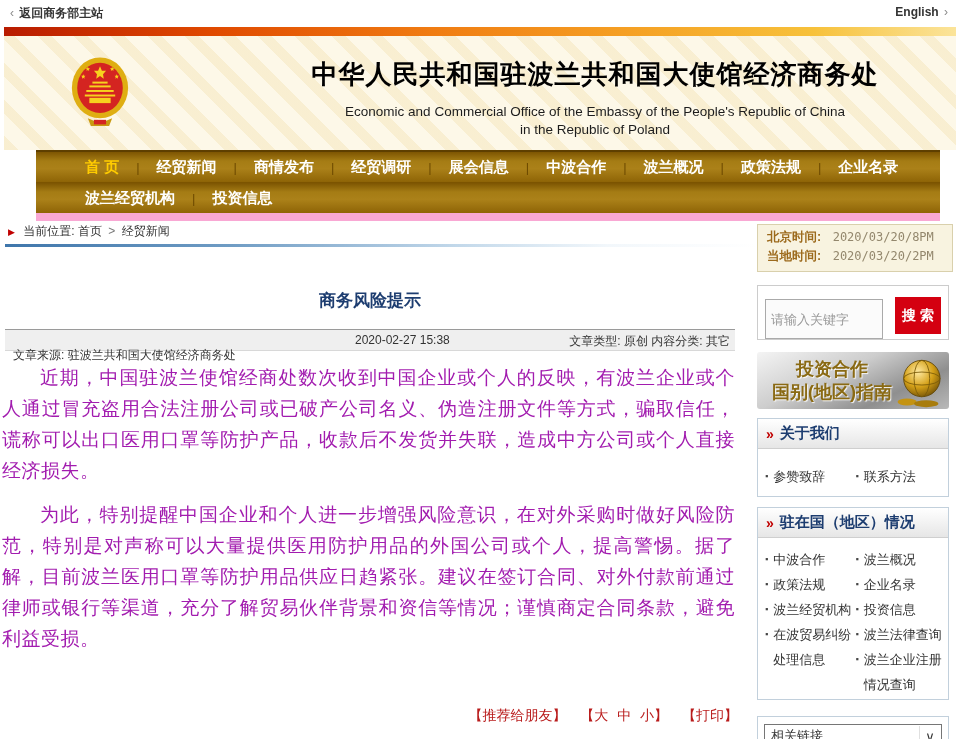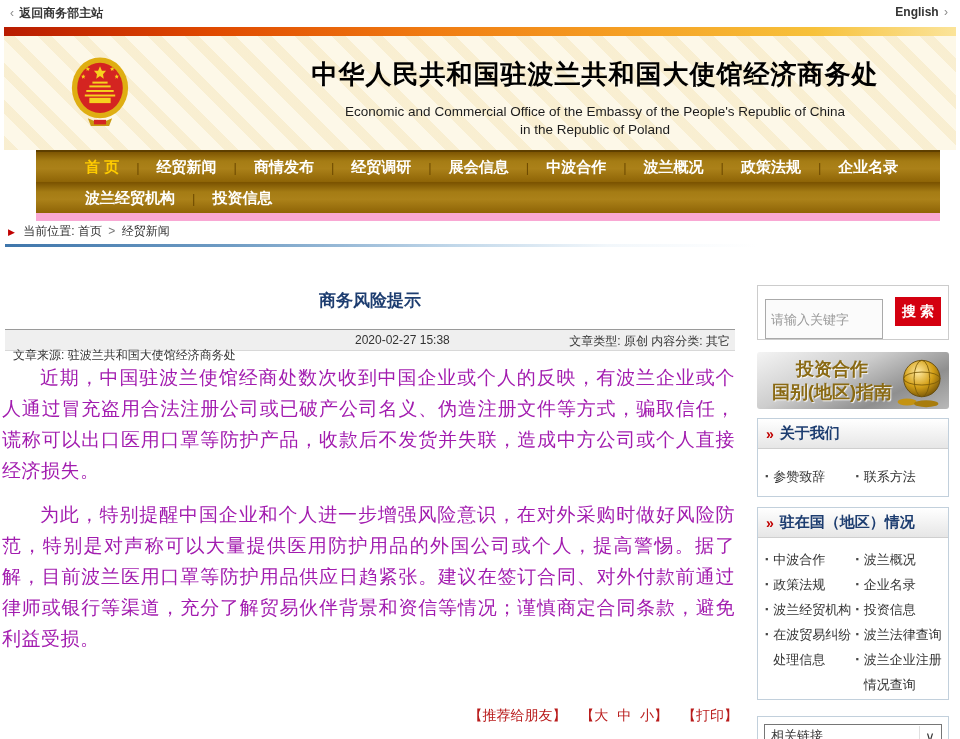--- a/index.html
+++ b/index.html
@@ -64,21 +64,21 @@
   .actions{position:absolute;top:707px;left:5px;width:733px;text-align:right;font-size:14px;color:#b91c1c;}
   .actions span{cursor:pointer;}
   .act-gap{margin-left:10px;}
   .act-size{margin-left:5px;}
 
   
   .searchbox{position:absolute;left:757px;top:285px;width:190px;height:53px;border:1px solid #ccc;background:#fff;}
   .search-input{position:absolute;left:7px;top:13px;width:106px;height:22px;border:1px solid #aaa;
                 background:#fbfbfb;font-size:13px;padding:8px 5px;color:#333;outline:none;}
   .search-input::placeholder{color:#9a9a9a;}
-  .search-btn{position:absolute;right:7px;top:11px;width:46px;height:29px;background:#d40010;color:#fff;
+  .search-btn{position:absolute;right:7px;top:11px;width:46px;height:37px;background:#d40010;color:#fff;
               font-size:14px;font-weight:bold;border:none;cursor:pointer;font-family:inherit;text-align:center;}
 
   .banner{position:absolute;left:757px;top:352px;width:192px;height:57px;border-radius:3px;overflow:hidden;cursor:pointer;
           background:linear-gradient(155deg,#f4f4f4,#cdcdcd 40%,#8f8f8f 72%,#b9b9b9);}
   .banner-text{position:absolute;left:4px;top:6px;width:142px;text-align:center;font-size:18px;font-weight:bold;
                color:#8a6a14;text-shadow:1px 1px 1px rgba(255,255,255,.9);line-height:23px;}
   .globe{position:absolute;right:2px;top:4px;width:52px;height:52px;}
 
   .sidebox{position:absolute;left:757px;width:190px;border:1px solid #c2d0dc;background:#fff;}
   .sidebox-header{height:29px;background:linear-gradient(#ffffff,#e6e6e6);border-bottom:1px solid #cfcfcf;
@@ -168,20 +168,30 @@
 
   <div class="crumb">
     <span class="crumb-arrow">▶</span>
     <span>当前位置:</span>
     <span class="crumb-link">首页</span>
     <span class="crumb-sep">&gt;</span>
     <span class="crumb-link">经贸新闻</span>
   </div>
   <div class="blueline"></div>
 
+  <div class="timebox">
+    <div class="timerow">
+      <span class="timelabel">北京时间:</span>
+      <span class="timeval">2020/03/20/8PM</span>
+    </div>
+    <div class="timerow">
+      <span class="timelabel">当地时间:</span>
+      <span class="timeval">2020/03/20/2PM</span>
+    </div>
+  </div>
 
   <div class="article-title">商务风险提示</div>
   <div class="metabar">
     <span class="meta-source">文章来源: 驻波兰共和国大使馆经济商务处</span>
     <span class="meta-date">2020-02-27 15:38</span>
     <span class="meta-type">文章类型: 原创 内容分类: 其它</span>
   </div>
 
   <div class="body-text">
     <p>近期，中国驻波兰使馆经商处数次收到中国企业或个人的反映，有波兰企业或个人通过冒充盗用合法注册公司或已破产公司名义、伪造注册文件等方式，骗取信任，谎称可以出口医用口罩等防护产品，收款后不发货并失联，造成中方公司或个人直接经济损失。</p>

